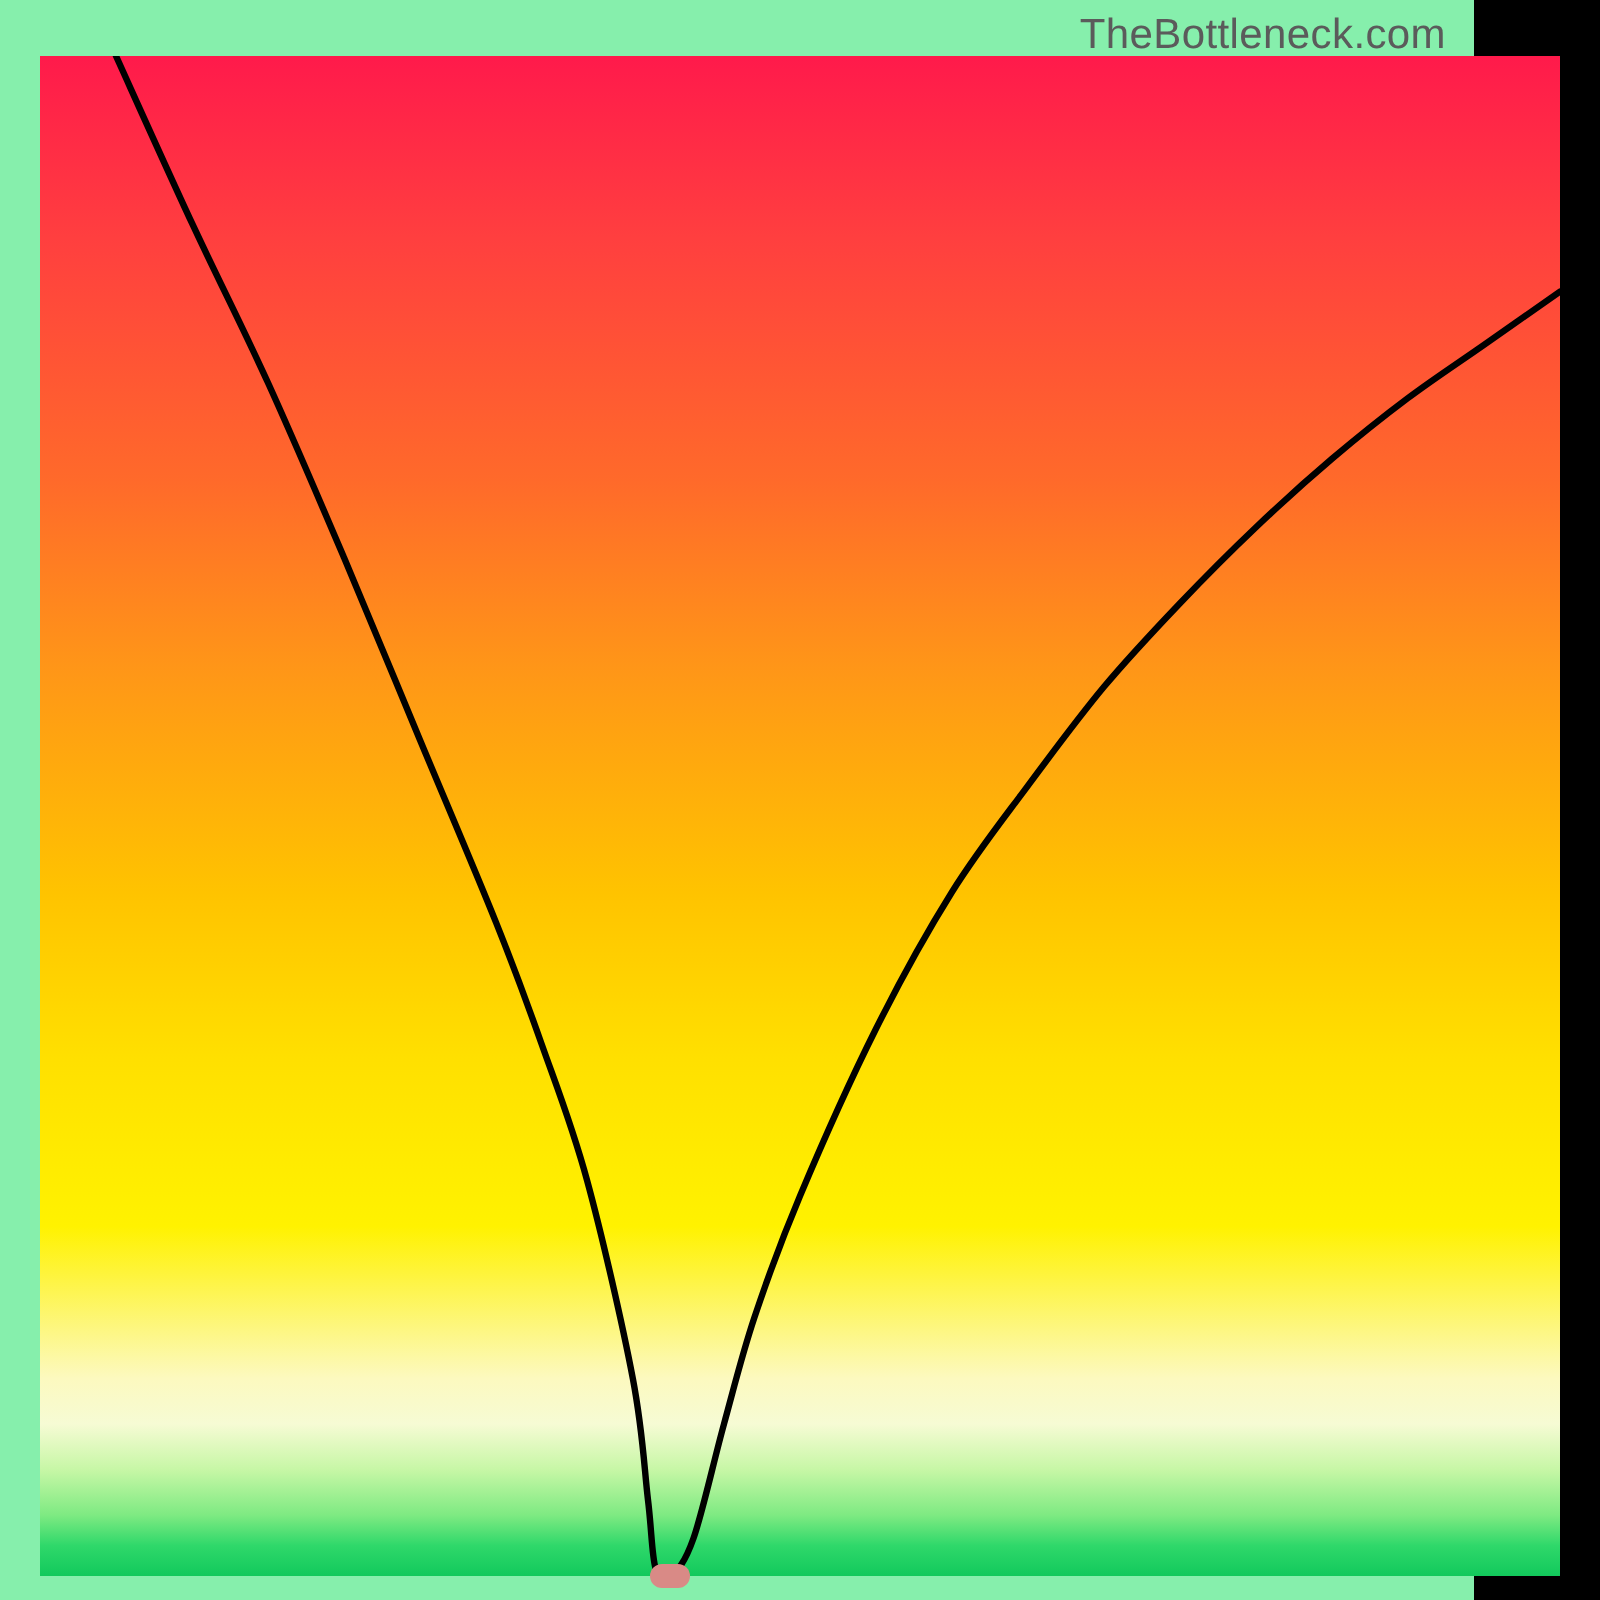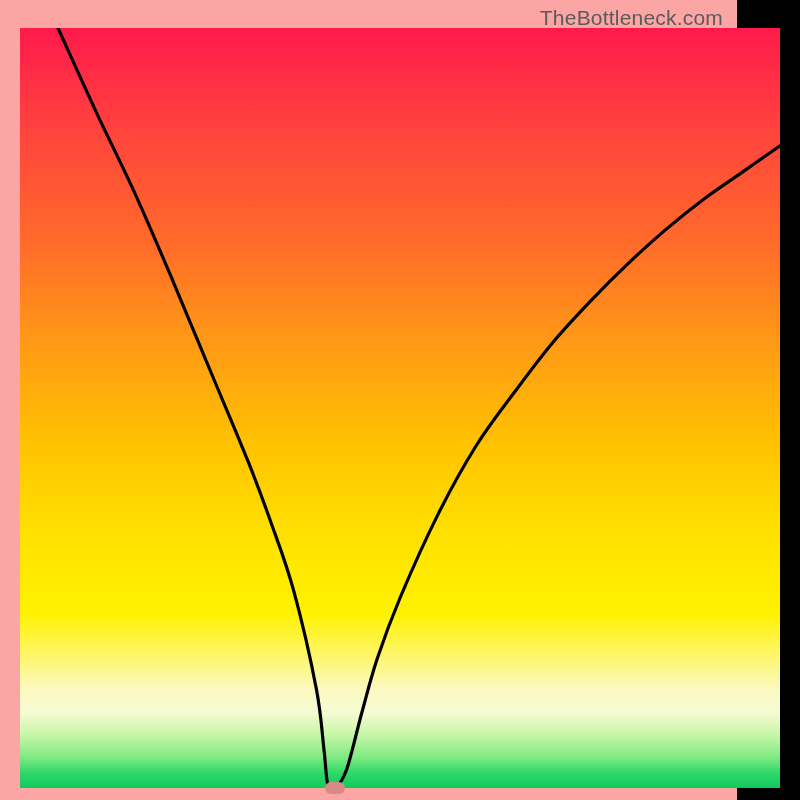--- a/index.html
+++ b/index.html
@@ -8,21 +8,21 @@
     width: 800px;
     height: 800px;
     overflow: hidden;
     background: #000;
     font-family: Arial, Helvetica, sans-serif;
   }
   .frame {
     position: relative;
     width: 737px;
     height: 800px;
-    background: #fca5a5;
+    background: #86efac;
   }
   .watermark {
     position: absolute;
     top: 6px;
     right: 14px;
     color: #5b5b5b;
     font-size: 21px;
     font-weight: 500;
     letter-spacing: 0.2px;
     z-index: 10;

